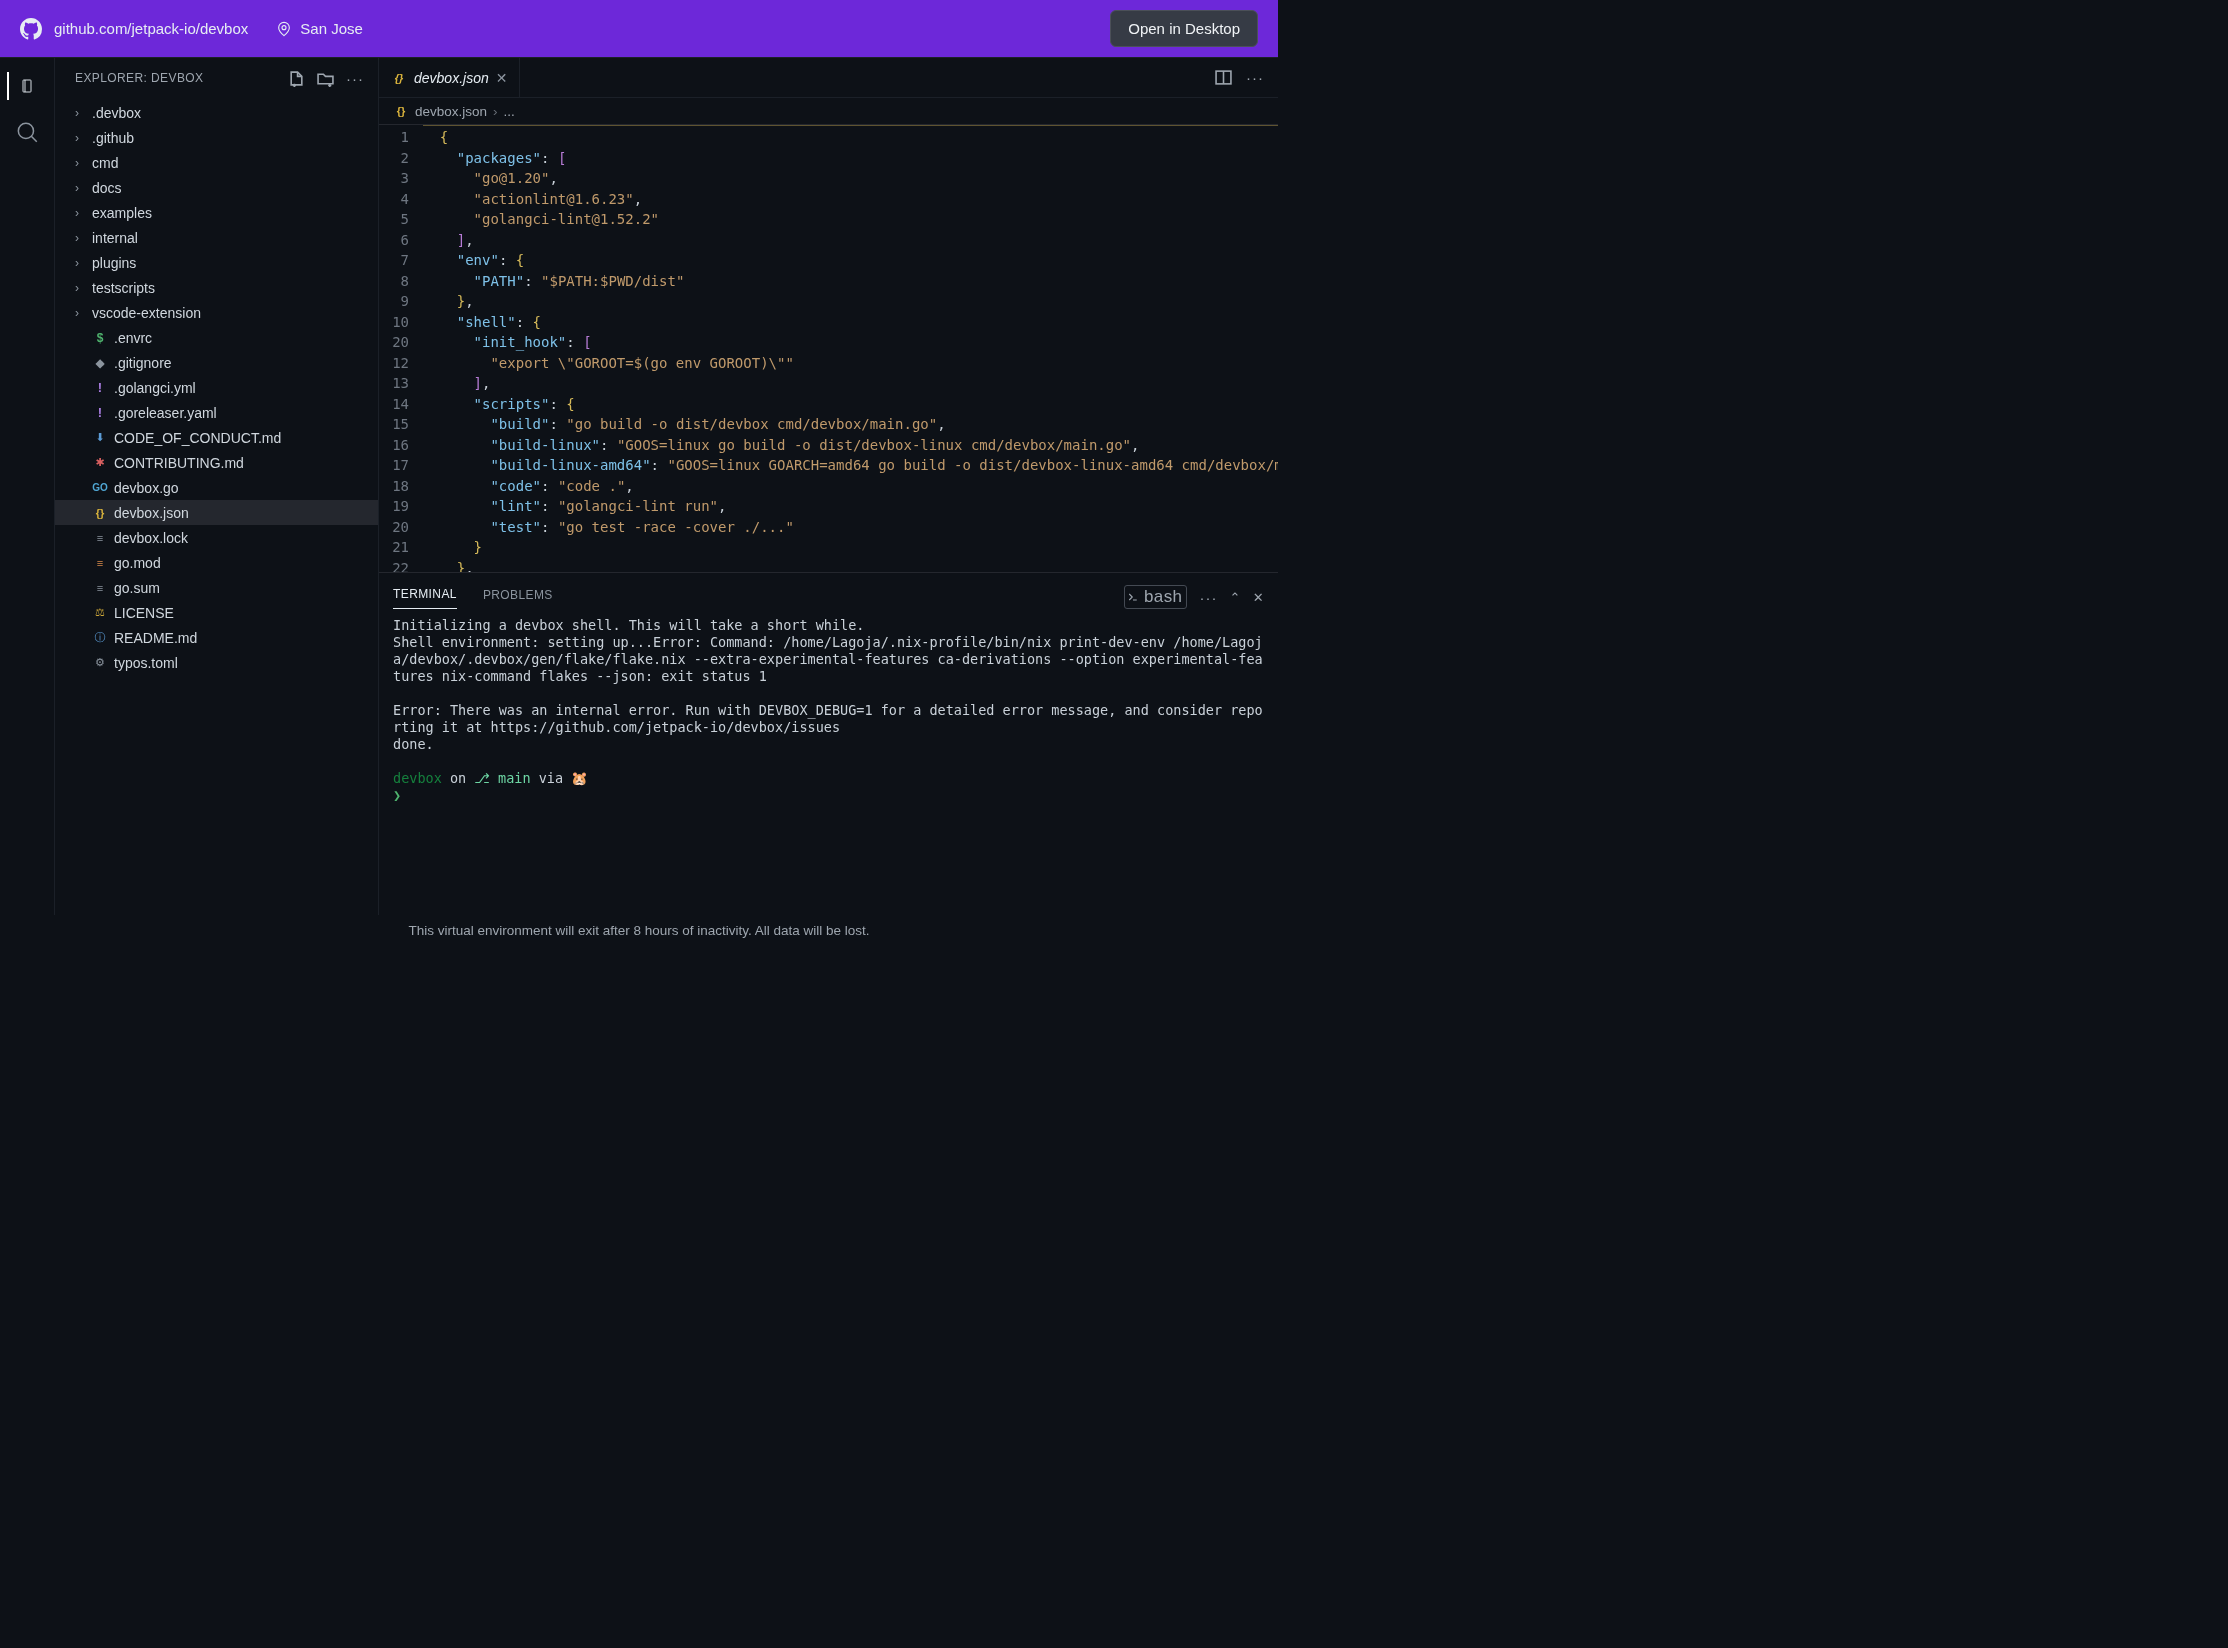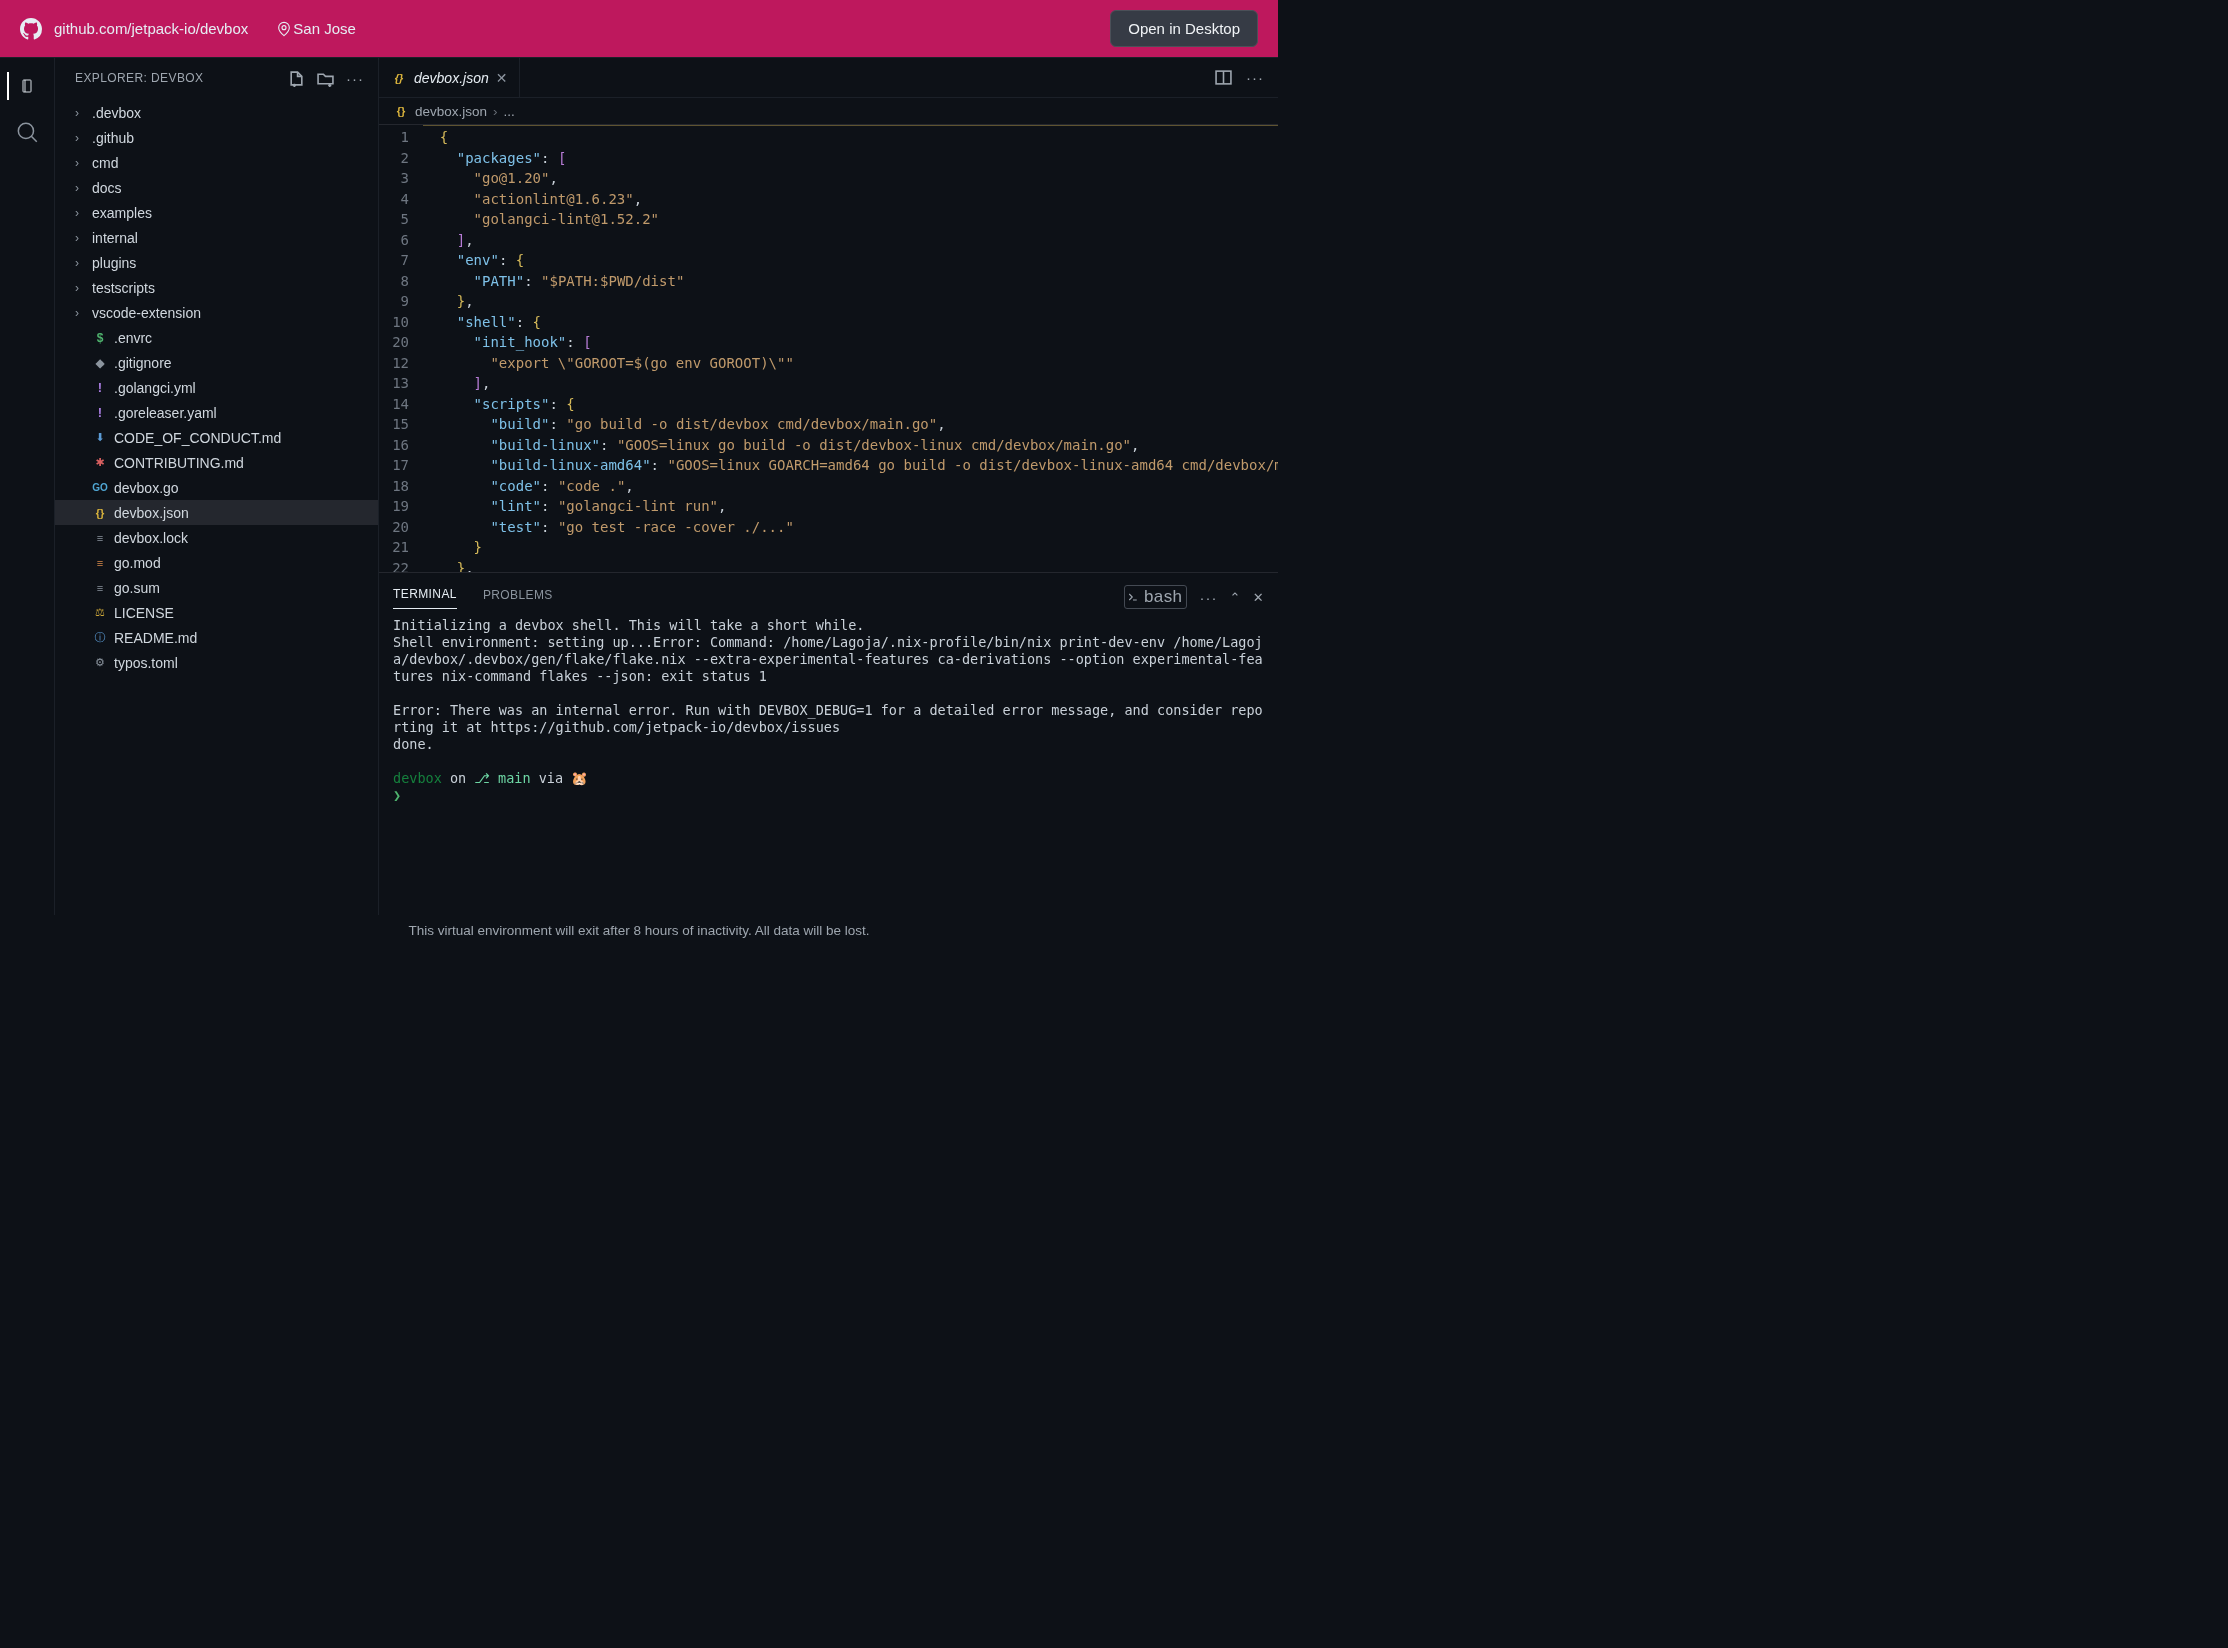--- a/index.html
+++ b/index.html
@@ -12,25 +12,25 @@
   overflow: hidden;
   font-size: 14px;
   position: relative;
 }
 .top-bar {
   height: 58px;
   display: flex;
   align-items: center;
   padding: 0 20px;
   border-bottom: 1px solid #1b2028;
-  background: #be185d;
+  background: #6d28d9;
 }
 .gh-icon { width: 22px; height: 22px; fill: #e6edf3; margin-right: 12px; }
 .repo-url { color: #e6edf3; font-size: 15px; }
-.loc-wrap { display: flex; align-items: center; margin-left: 28px; gap: 1px; color: #e6edf3; font-size: 15px; }
+.loc-wrap { display: flex; align-items: center; margin-left: 28px; gap: 8px; color: #e6edf3; font-size: 15px; }
 .loc-icon { width: 16px; height: 16px; stroke: #e6edf3; stroke-width: 1.7; fill: none; }
 .open-desktop {
   margin-left: auto;
   background: #363b45;
   color: #f0f3f6;
   border: 1px solid #4b5058;
   padding: 9px 17px;
   border-radius: 6px;
   font-size: 15px;
   font-weight: 500;

